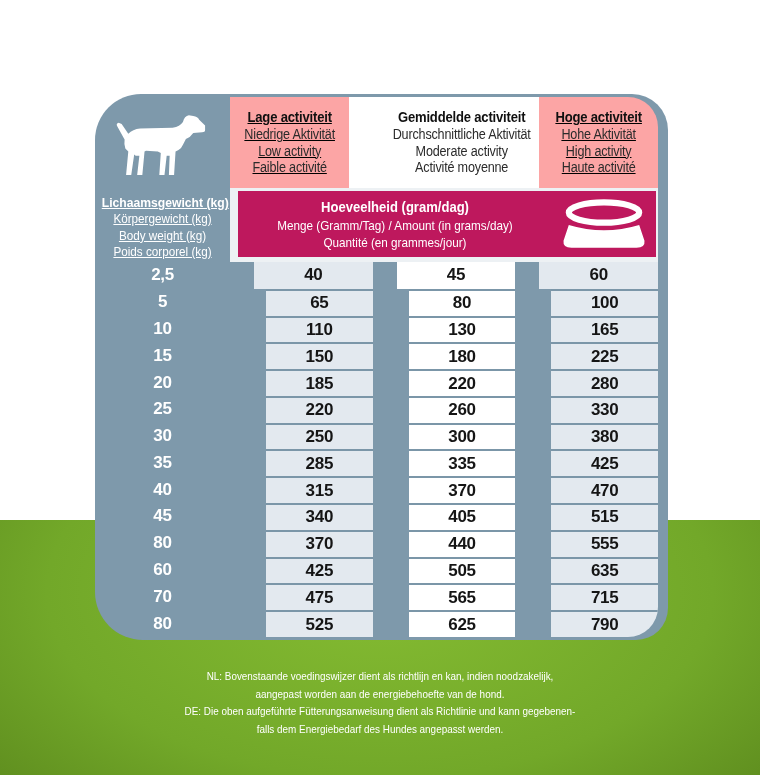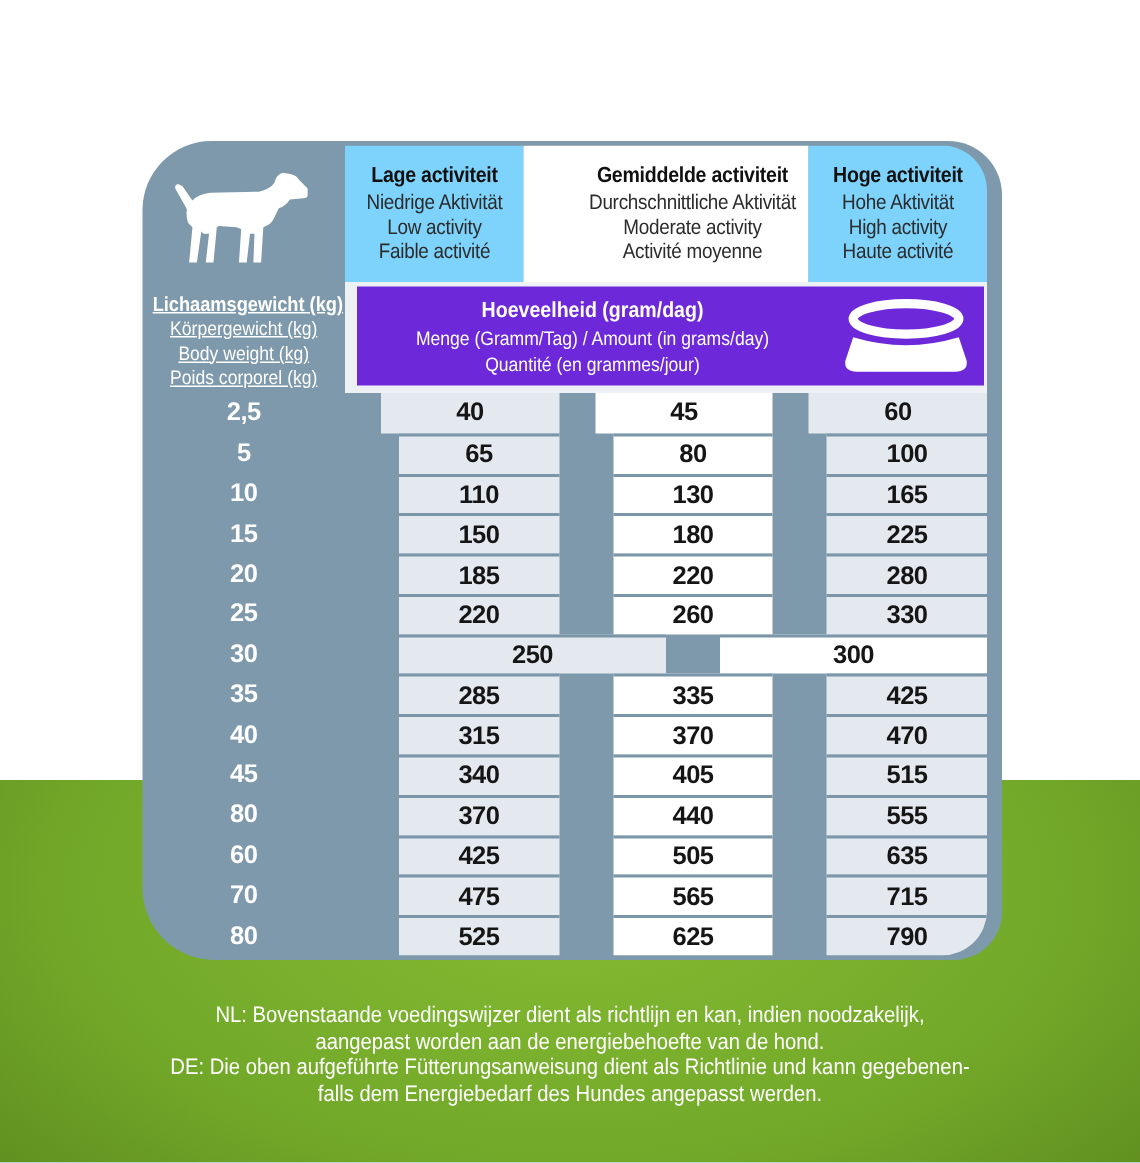--- a/index.html
+++ b/index.html
@@ -6,48 +6,48 @@
   .canvas {
     position:relative; width:760px; height:775px; background:#ffffff;
     overflow:hidden; font-family:"Liberation Sans", sans-serif;
   }
   .green-band {
     position:absolute; left:0; top:520px; width:760px; height:255px;
     background: radial-gradient(ellipse 640px 360px at 50% 28%, #85bc32 0%, #72a829 52%, #527c18 100%);
   }
   .footer-note {
     position:absolute; top:148px; left:0; width:100%;
-    text-align:center; color:#ffffff; font-size:15px; line-height:17.5px;
+    text-align:center; color:#ffffff; font-size:11px; line-height:17.5px;
   }
   .cond { transform:scaleX(0.9); transform-origin:50% 50%; }
   .panel {
     position:absolute; left:95px; top:94px; width:573px; height:546px;
     background:#7e99ab; border-radius:46px 36px 32px 48px;
   }
   .content {
     position:absolute; left:0; top:3px; right:10px; bottom:3px;
     display:flex; flex-direction:column;
     border-radius:0 30px 30px 0; overflow:hidden;
   }
   .wcell { width:135px; flex:none; }
   
   .hdr-row { height:91px; display:flex; flex:none; }
   .dog-cell { display:flex; align-items:flex-start; justify-content:center; padding-top:13px; }
   .hblock { flex:1; padding-top:12px; text-align:center; letter-spacing:-0.2px; }
-  .hblock.gray { background:#7dd3fc; }
+  .hblock.gray { background:#fca5a5;text-decoration:underline; }
   .hblock.white { background:#ffffff;padding-left:36px; }
   .hb-title { font-weight:bold; font-size:14.5px; line-height:17px; color:#101010; white-space:nowrap; }
   .hb-line { font-size:14px; line-height:16.5px; color:#2b2b2b; white-space:nowrap; }
   
   .band-row { height:74px; display:flex; flex:none; }
   .weight-head { padding-top:6px; text-align:center; color:#ffffff;text-decoration:underline; }
   .wh-title { font-weight:bold; font-size:13.5px; line-height:17px; white-space:nowrap; }
   .wh-line { font-size:13px; line-height:16.5px; white-space:nowrap; }
   .band-outer { flex:1; background:#edf1f4; padding:3px 2px 5px 8px; box-sizing:border-box; }
-  .band { height:100%; background:#6d28d9; display:flex; align-items:center; }
+  .band { height:100%; background:#be185d; display:flex; align-items:center; }
   .band-text { flex:1; text-align:center; color:#ffffff; }
   .bt-title { font-weight:bold; font-size:14.5px; line-height:19px; white-space:nowrap; }
   .bt-line { font-size:13px; line-height:17px; white-space:nowrap; }
   .bowl-box { width:104px; flex:none; display:flex; align-items:center; justify-content:center; }
   
   .rows { flex:1; display:flex; flex-direction:column; }
   .row { flex:1; display:flex; min-height:0;gap:24px; }
   .cell {
     flex:1; display:flex; align-items:center; justify-content:center;
     font-weight:bold; font-size:17px; color:#151515; letter-spacing:-0.3px;
@@ -183,20 +183,21 @@
     <div class="wcell wnum">25</div>
     <div class="cell c1">220</div>
     <div class="cell c2">260</div>
     <div class="cell c3">330</div>
   </div>
 
   <div class="row">
     <div class="wcell wnum">30</div>
     <div class="cell c1">250</div>
     <div class="cell c2">300</div>
+    <div class="cell c3">380</div>
   </div>
 
   <div class="row">
     <div class="wcell wnum">35</div>
     <div class="cell c1">285</div>
     <div class="cell c2">335</div>
     <div class="cell c3">425</div>
   </div>
 
   <div class="row">

